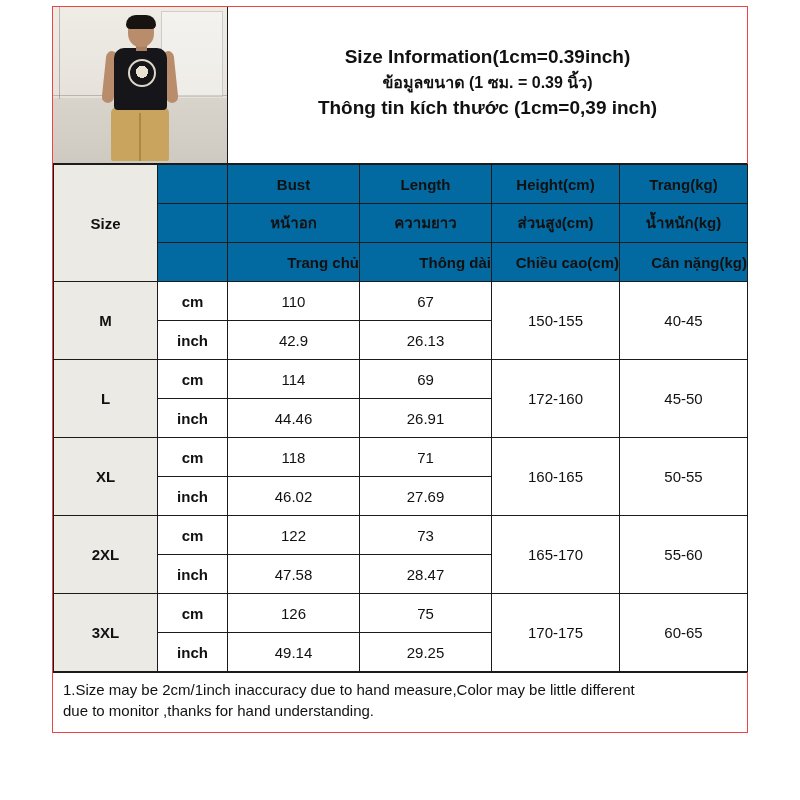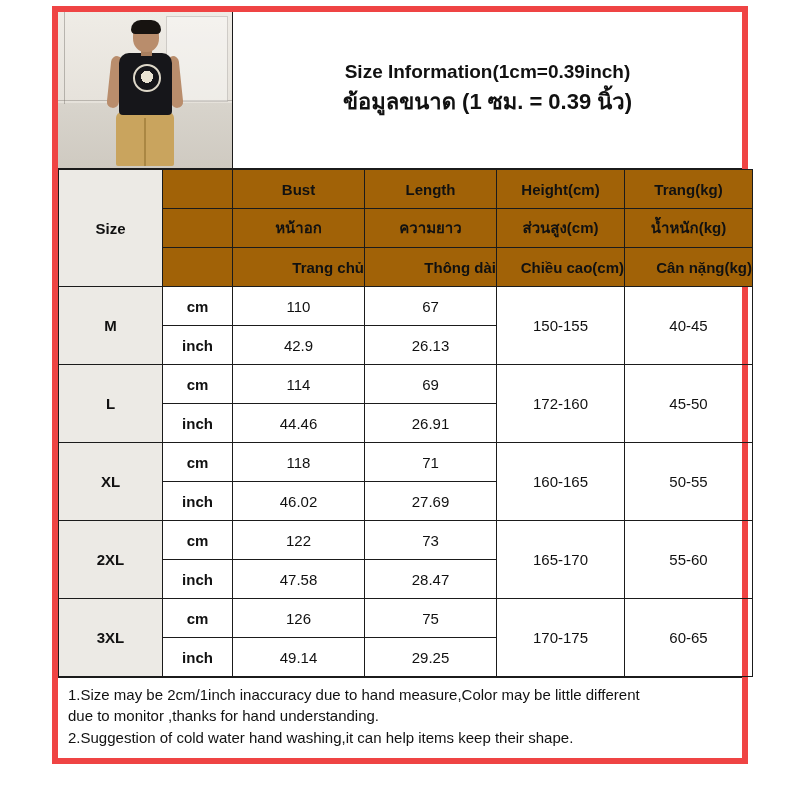--- a/index.html
+++ b/index.html
@@ -16,21 +16,21 @@
   }
   #sheet {
     position: relative;
     width: 800px;
     height: 800px;
     box-sizing: border-box;
     padding: 6px 52px 8px 52px;
     background: #fff;
   }
   .frame {
-    border: 6px solid #ef4444;
+    border: 1px solid #ef4444;
     width: 696px;
     box-sizing: border-box;
     background: #fff;
   }
 
   
   .head {
     display: flex;
     height: 156px;
     border-bottom: 1px solid #1b1b1b;
@@ -111,21 +111,21 @@
     padding: 4px 8px 8px 8px;
   }
   .title-line {
     font-weight: bold;
     font-size: 19px;
     line-height: 1.18;
     text-align: center;
     color: #111;
     white-space: nowrap;
   }
-  .title-line.thai { font-size: 22px; }
+  .title-line.thai { font-size: 16px; }
 
   
   table.sizes {
     width: 100%;
     border-collapse: collapse;
     table-layout: fixed;
   }
   table.sizes td, table.sizes th {
     border: 1px solid #1b1b1b;
     text-align: center;
@@ -136,21 +136,21 @@
     height: 38px;
   }
   .col-size   { width: 104px; }
   .col-unit   { width: 70px;  }
   .col-bust   { width: 132px; }
   .col-length { width: 132px; }
   .col-height { width: 128px; }
   .col-weight { width: 128px; }
 
   .hdr {
-    background: #a16207;
+    background: #0369a1;
     font-weight: bold;
     height: 33px;
     font-size: 15px;
   }
   .hdr.thai { font-weight: bold; }
   .hdr.viet { font-weight: bold; text-align: right; }
   .size-word {
     background: #eceae5;
     font-weight: bold;
     font-size: 23px;
@@ -196,20 +196,21 @@
           <div class="ph-top"></div>
           <div class="ph-logo"></div>
           <div class="ph-neck"></div>
           <div class="ph-head"></div>
           <div class="ph-hair"></div>
         </div>
       </div>
       <div class="title-cell">
         <div class="title-line">Size Information(1cm=0.39inch)</div>
         <div class="title-line thai">ข้อมูลขนาด (1 ซม. = 0.39 นิ้ว)</div>
+        <div class="title-line">Thông tin kích thước (1cm=0,39 inch)</div>
       </div>
     </div>
 
     <table class="sizes">
       <colgroup>
         <col class="col-size">
         <col class="col-unit">
         <col class="col-bust">
         <col class="col-length">
         <col class="col-height">
@@ -307,17 +308,16 @@
           <td class="unitcell">inch</td>
           <td class="val">49.14</td>
           <td class="val">29.25</td>
         </tr>
       </tbody>
     </table>
 
     <div class="attention">
       <div class="ln">1.Size may be 2cm/1inch inaccuracy due to hand measure,Color may be little different</div>
       <div class="ln">due to monitor ,thanks for hand understanding.</div>
-      <div class="ln">2.Suggestion of cold water hand washing,it can help items keep their shape.</div>
     </div>
 
   </div>
 </div>
 
 </body></html>

